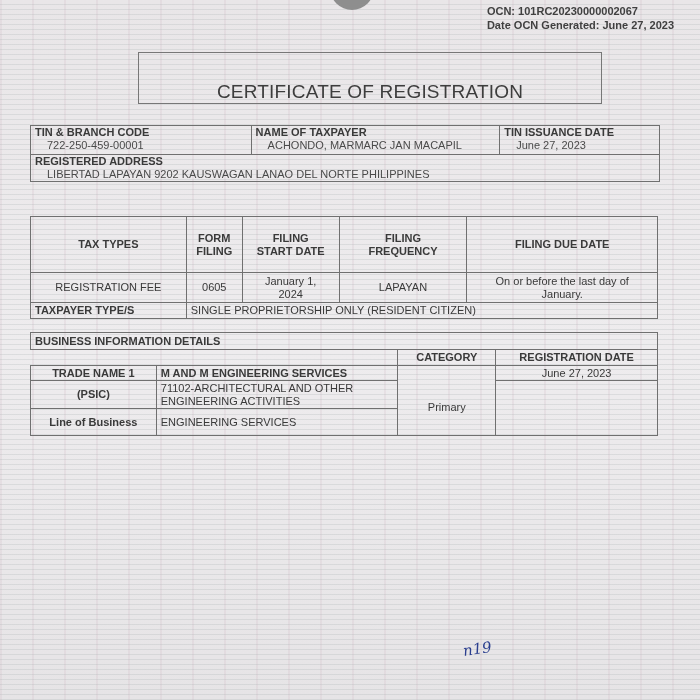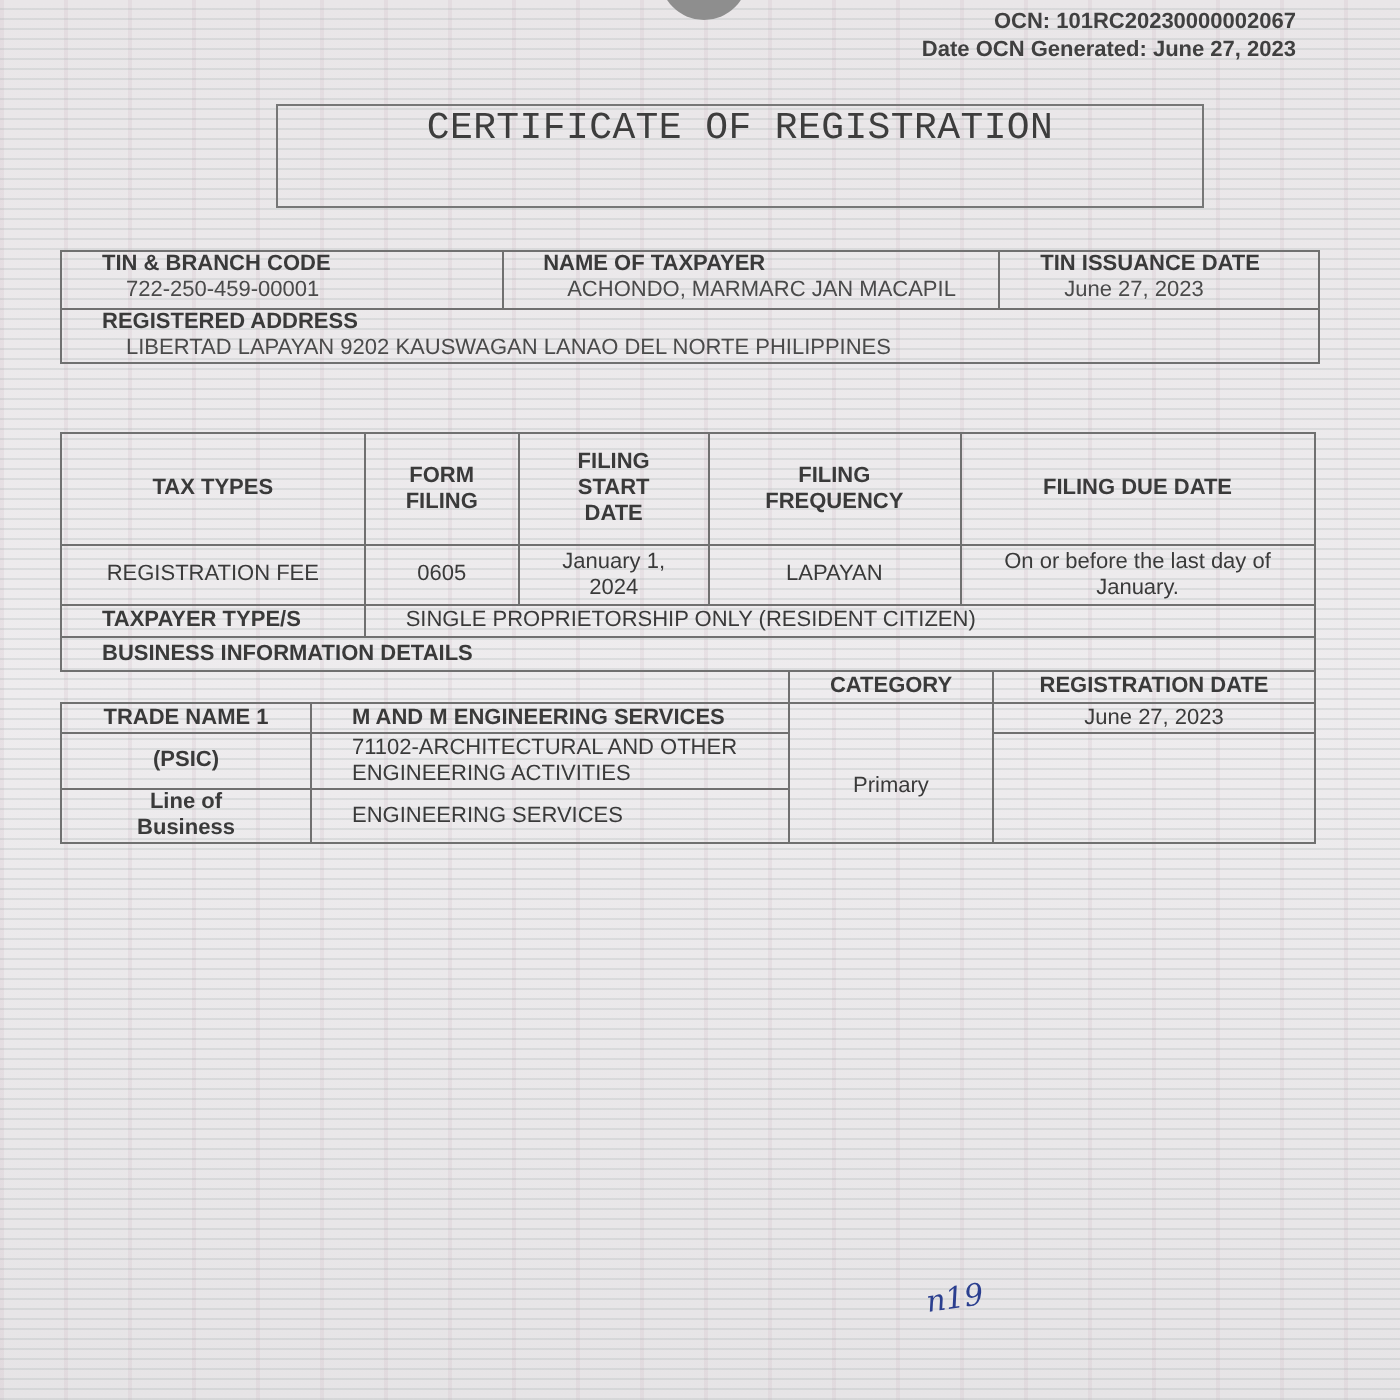--- a/index.html
+++ b/index.html
@@ -11,43 +11,43 @@
     background-image:
       repeating-linear-gradient(0deg, rgba(170,180,180,0.28) 0px, rgba(170,180,180,0.28) 1px, transparent 1px, transparent 5px),
       repeating-linear-gradient(90deg, rgba(210,190,200,0.25) 0px, rgba(210,190,200,0.25) 2px, transparent 2px, transparent 32px),
       linear-gradient(180deg, #e9e6e8 0%, #eeecee 50%, #e6e4e6 100%);
   }
   .seal {
     position: absolute; left: 330px; top: -18px; width: 44px; height: 28px;
     border-radius: 0 0 22px 22px; background: #8e8e8e;
   }
   .ocn {
-    position: absolute; right: 52px; top: 4px; text-align: right;
+    position: absolute; right: 26px; top: 4px; text-align: left;
     font-weight: bold; font-size: 11px; line-height: 14px; color: #404040;
   }
   .title-box {
     position: absolute; left: 138px; top: 52px; width: 464px; height: 52px;
     border: 1px solid #777; box-sizing: border-box;
-    display: flex; align-items: flex-start; justify-content: center; font-family: Liberation Mono, monospace;
+    display: flex; align-items: flex-end; justify-content: center;
   }
   .title-box span { font-size: 19px; color: #3d3d3d; letter-spacing: 0.2px; }
 
   table { border-collapse: collapse; position: absolute; font-size: 11px; }
-  td { border: 1px solid #707070; padding: 0 20px; vertical-align: top; line-height: 13px; }
+  td { border: 1px solid #707070; padding: 0 4px; vertical-align: top; line-height: 13px; }
   .b { font-weight: bold; }
   .c { text-align: center; }
   .val { color: #4a4a4a; padding-left: 12px; }
 
   
   #t1 { left: 30px; top: 125px; width: 630px; }
   
   #t2 { left: 30px; top: 216px; width: 628px; }
   #t2 td { vertical-align: middle; }
   
-  #t3 { left: 30px; top: 318px; width: 628px; }
+  #t3 { left: 30px; top: 332px; width: 628px; }
   #t3 td { vertical-align: middle; }
 
   .handwrite {
     position: absolute; left: 463px; top: 640px;
     font-family: "DejaVu Serif", serif; font-style: italic; font-size: 15px;
     color: #2b3f8f; transform: rotate(-8deg);
   }
 </style>
 </head>
 <body>

